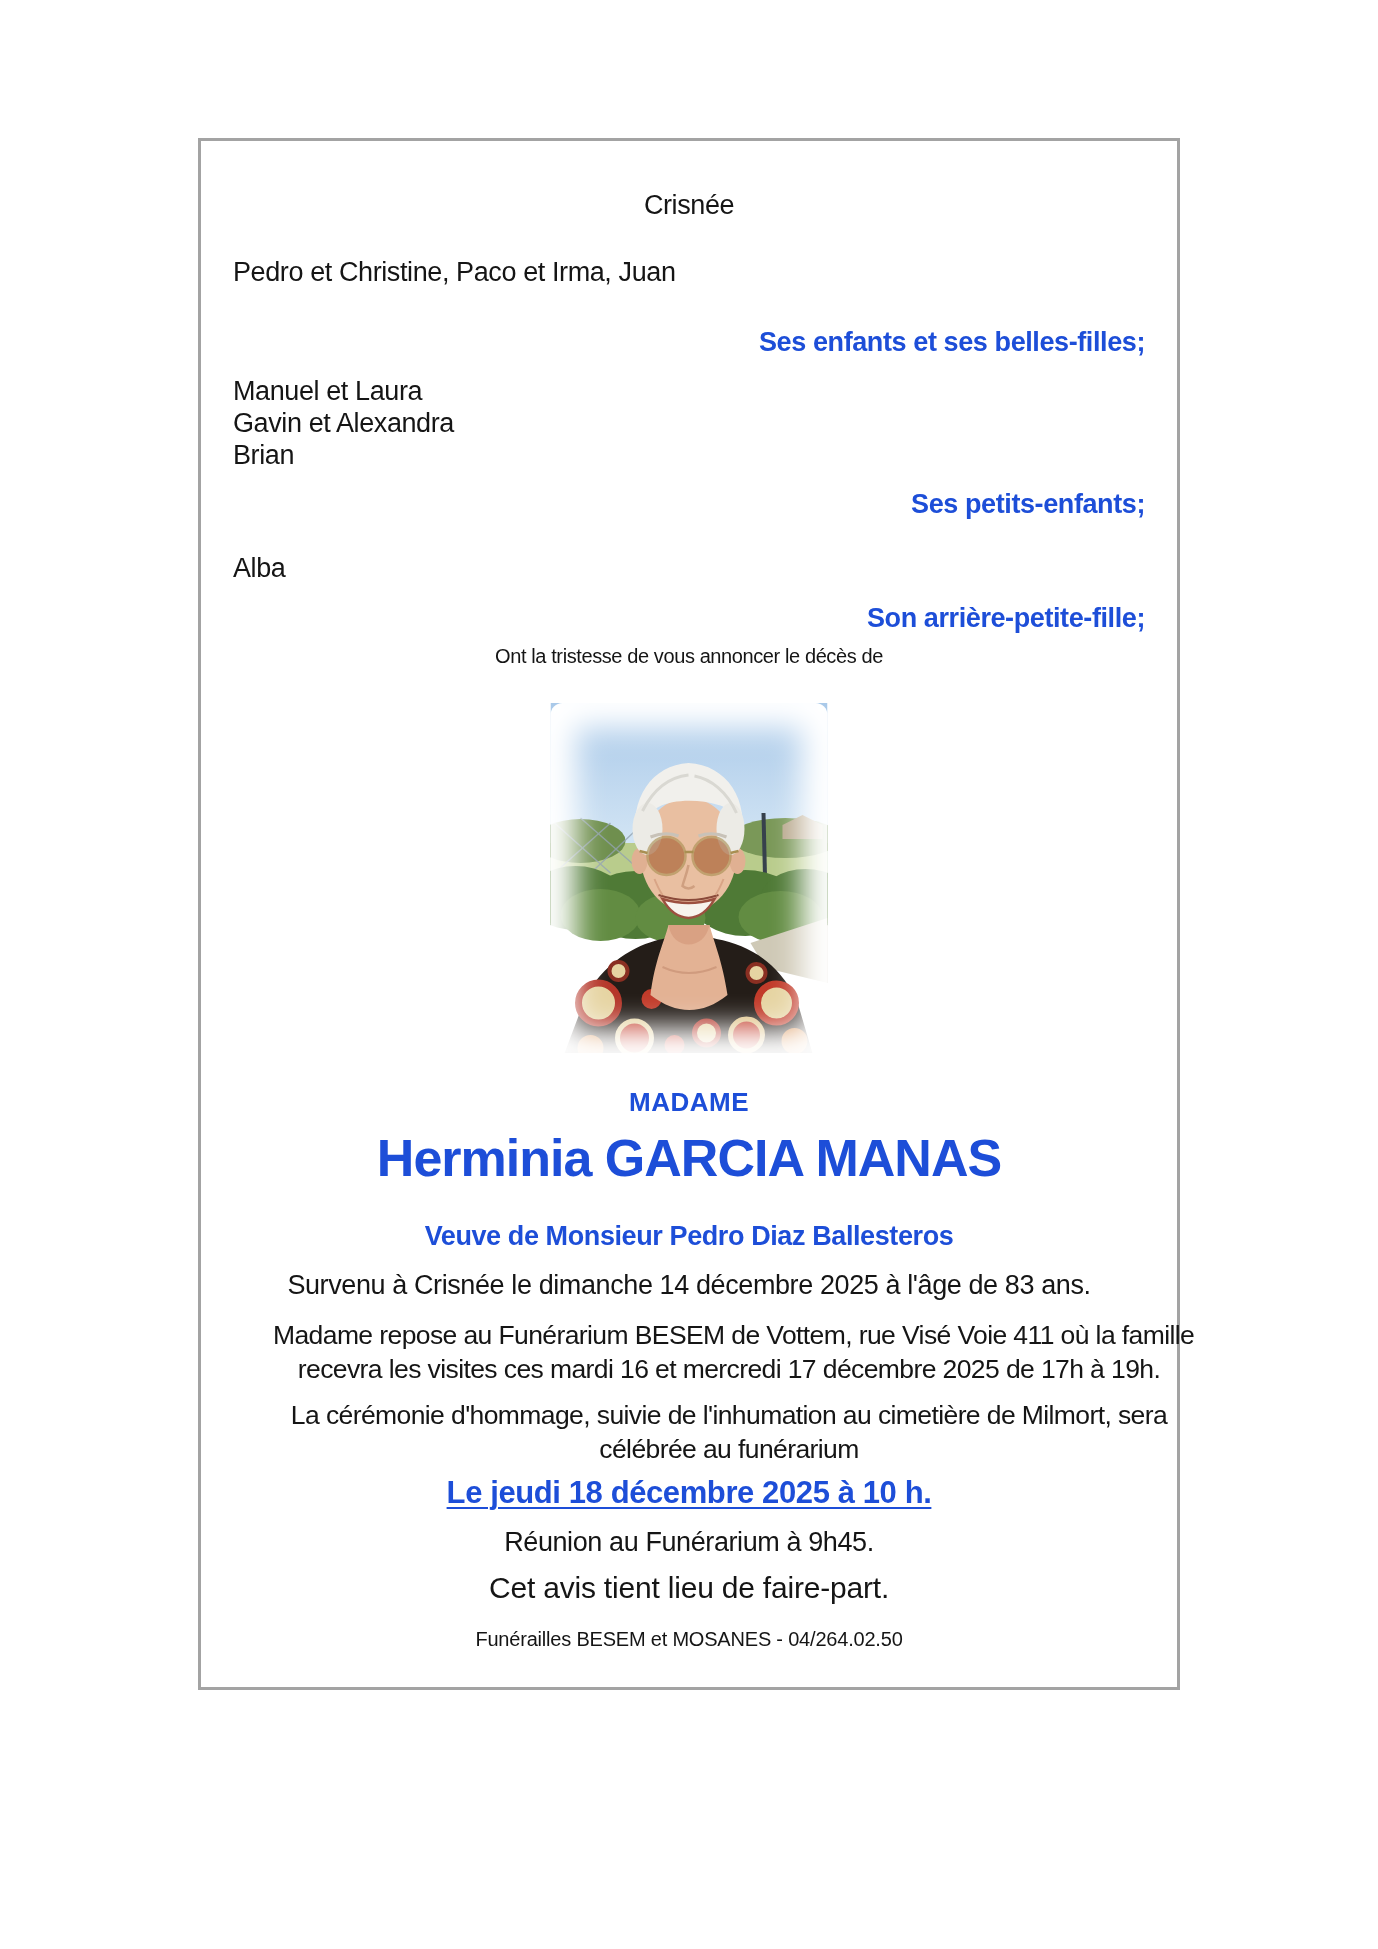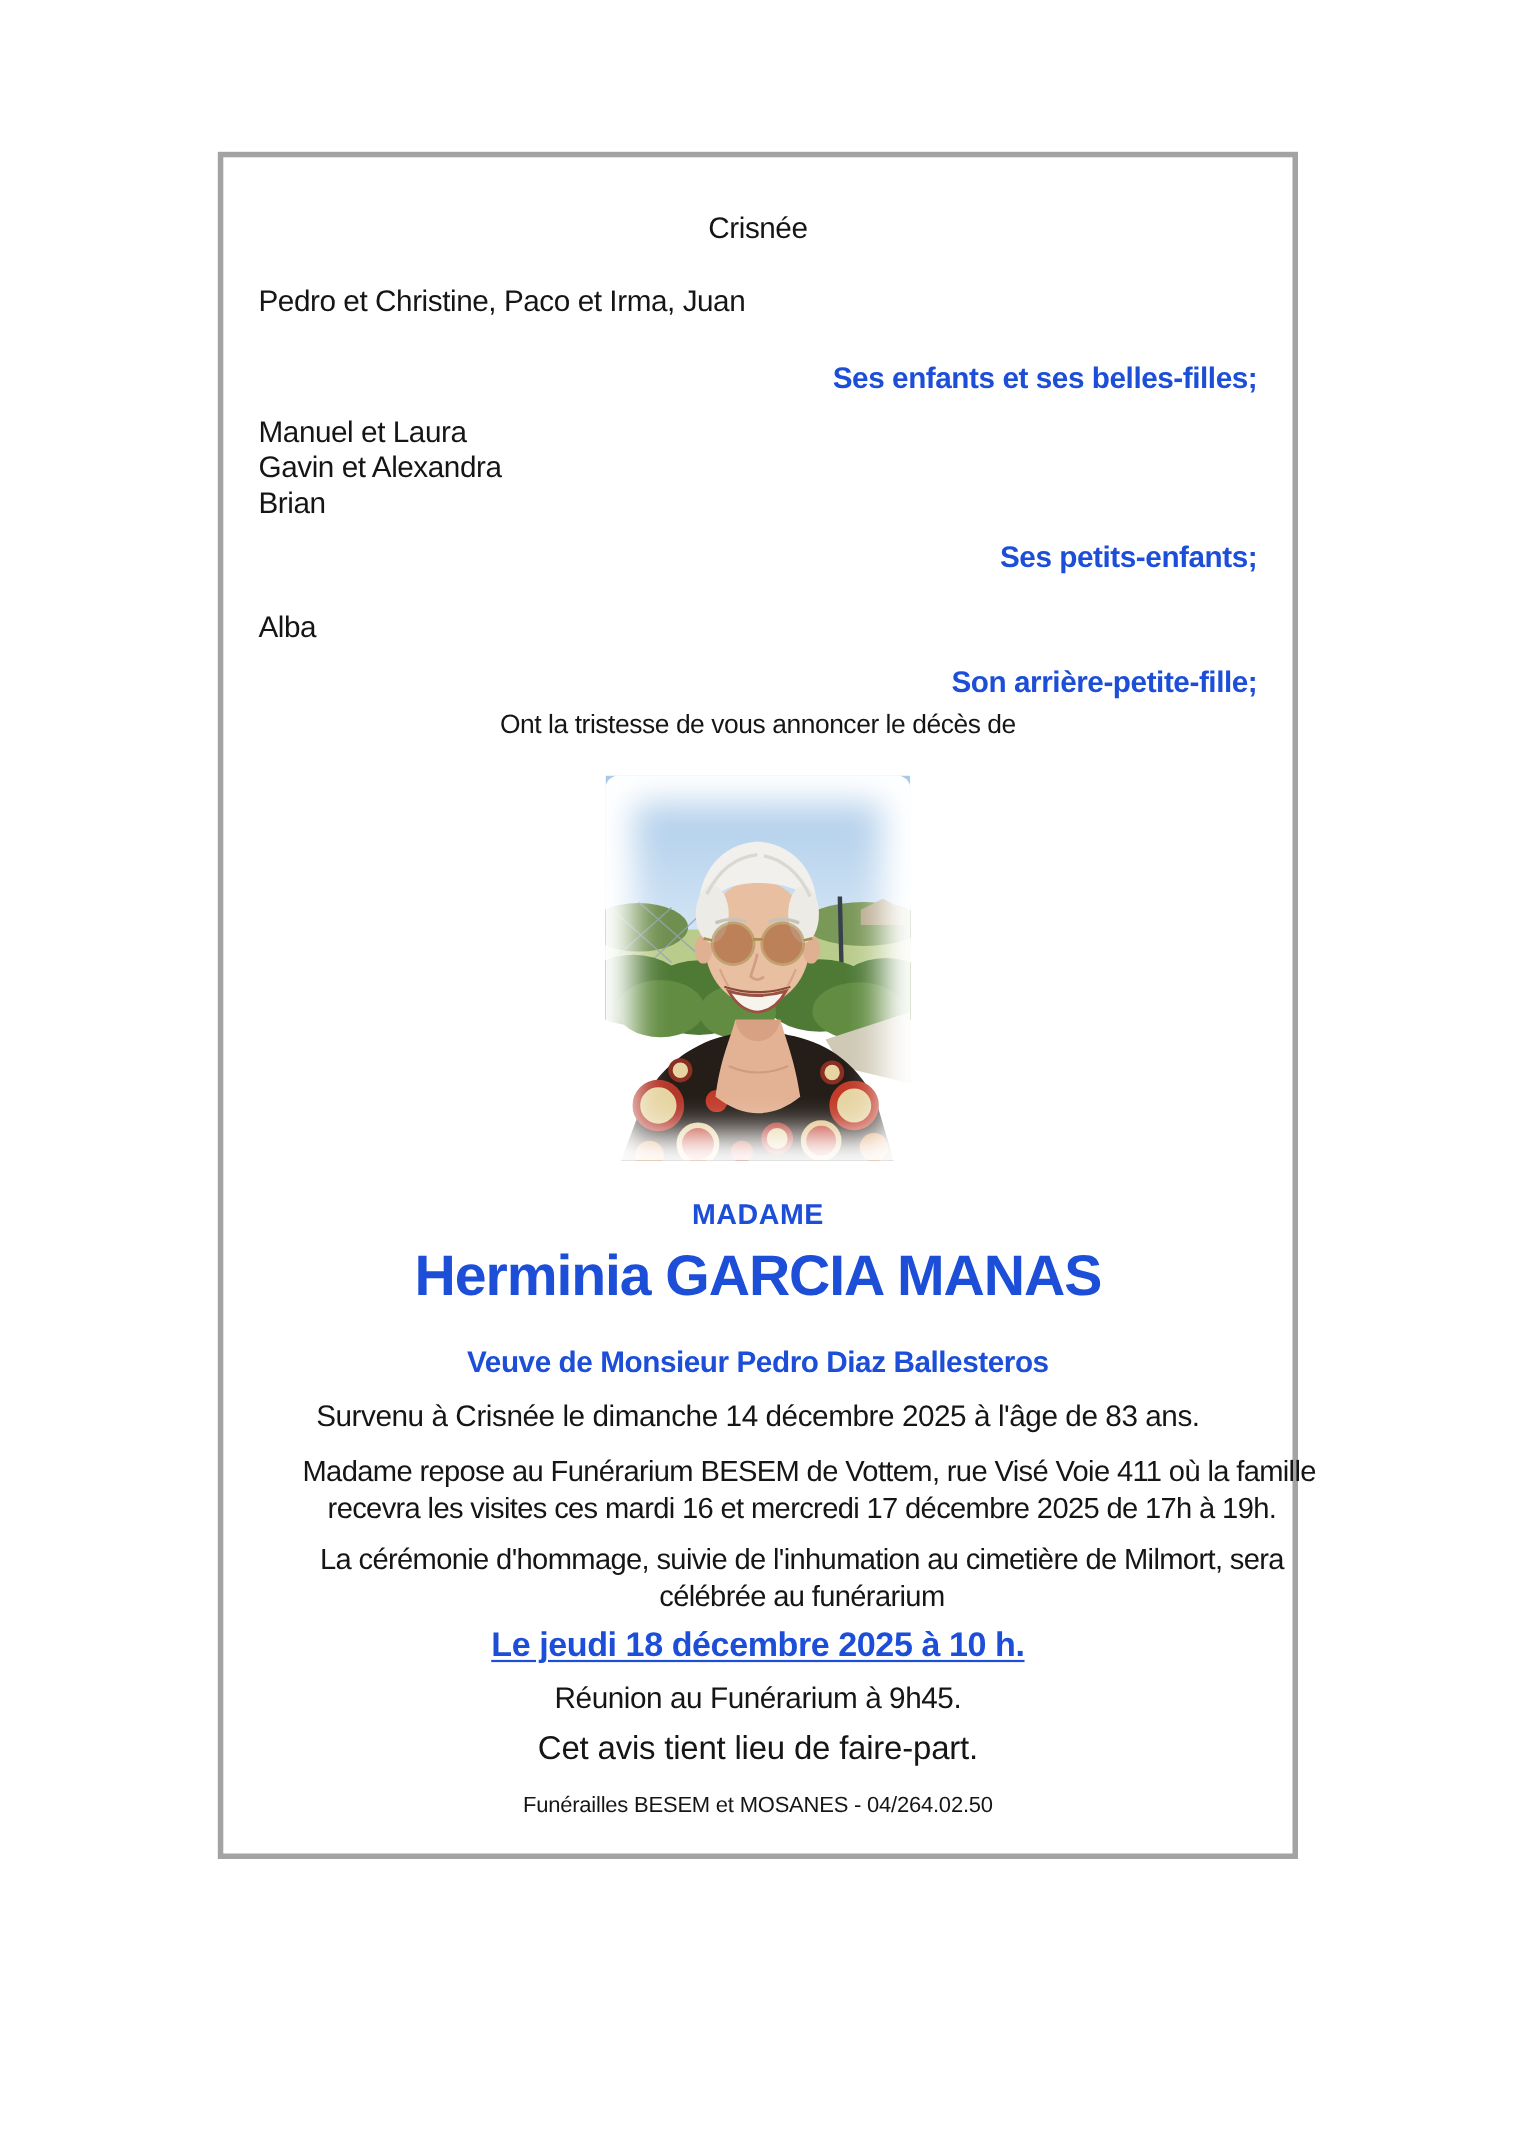--- a/index.html
+++ b/index.html
@@ -8,39 +8,39 @@
     width:1378px;height:1949px;
     background:#ffffff;
     font-family:"Liberation Sans", sans-serif;
     color:#151515;
     overflow:hidden;
   }
   .frame{
     position:absolute;
     left:198px;top:138px;
     width:982px;height:1552px;
-    border:5px solid #a3a3a3;
+    border:3px solid #a3a3a3;
     box-sizing:border-box;
     background:#ffffff;
   }
   .ln{
     position:absolute;
     left:32px;
     width:calc(100% - 64px);
     font-size:27px;
     letter-spacing:-0.4px;
     line-height:33px;
     white-space:nowrap;
   }
   .c{text-align:center;}
   .r{text-align:right;}
   .b{font-weight:700;color:#1d4ed8;}
   .names{line-height:32px;}
   .names div{height:32px;}
-  .announce{font-size:24px;}
+  .announce{font-size:20px;}
   .madame{font-size:26px;letter-spacing:0.5px;}
   .bigname{
     font-size:52px;
     letter-spacing:-1px;
     line-height:58px;
   }
   .veuve{font-size:27px;}
   .smallbody{font-size:26.5px;letter-spacing:-0.6px;line-height:34px;margin-left:40px;}
   .datebold{
     font-size:31px;

